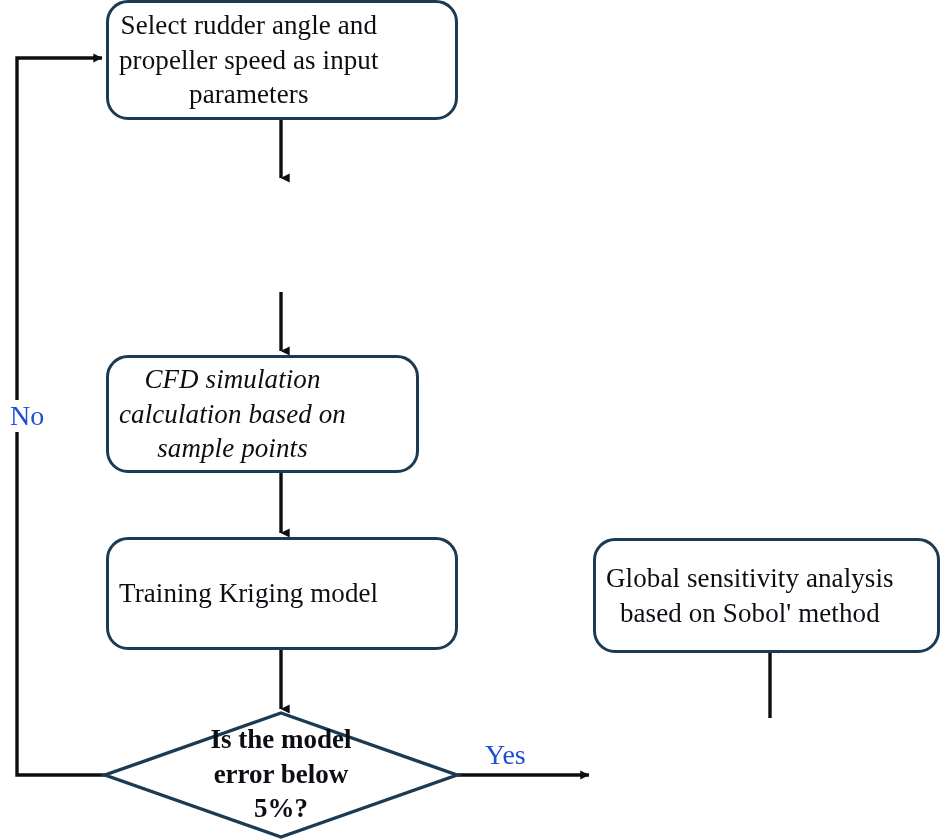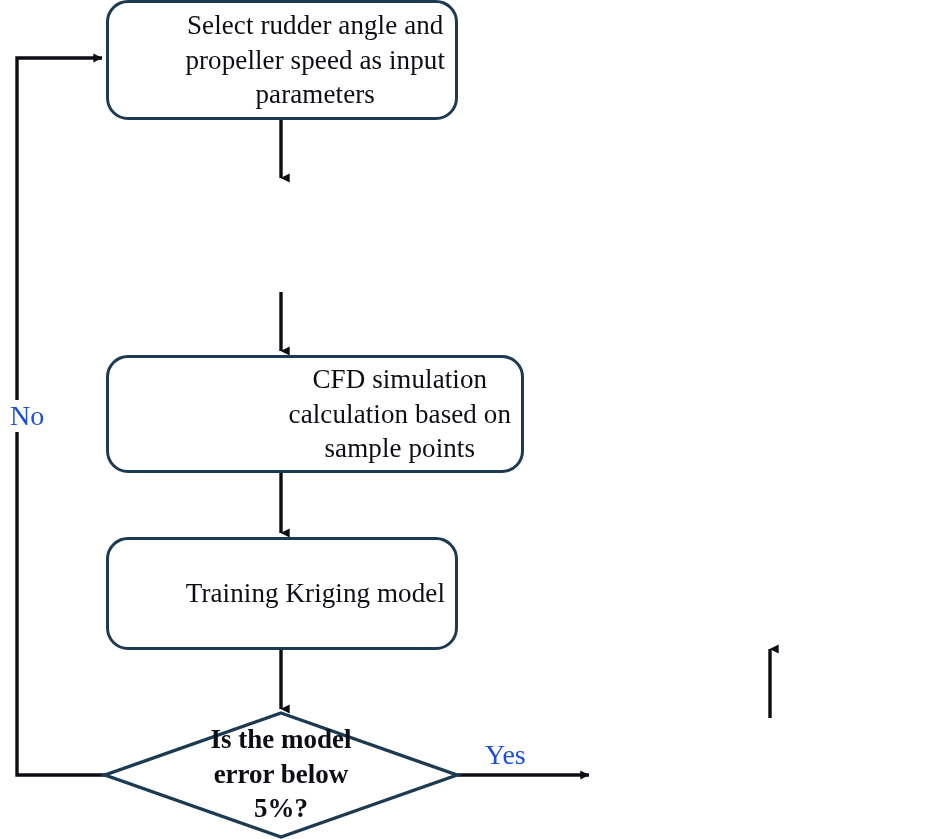--- a/index.html
+++ b/index.html
@@ -27,21 +27,21 @@
     pointer-events: none;
   }
   .node {
     position: absolute;
     box-sizing: border-box;
     border: 3px solid #1c3b52;
     border-radius: 22px;
     background: #ffffff;
     display: flex;
     align-items: center;
-    justify-content: flex-end;
+    justify-content: flex-start;
     text-align: center;
     color: #0d0d14;
     font-size: 27px;
     line-height: 1.28;
     letter-spacing: 0.1px;
     padding: 2px 10px;
   }
   .node .txt {
     display: block;
     white-space: pre-line;
@@ -118,37 +118,41 @@
     </g>
   </svg>
 
   <div class="node" style="left:106px; top:0px; width:352px; height:120px;">
     <span class="txt">Select rudder angle and
 propeller speed as input
 parameters</span>
   </div>
 
 
-  <div class="node" style="left:106px; top:355px; width:418px; height:118px;">
+  <div class="node" style="left:106px; top:355px; width:313px; height:118px;font-style:italic;">
     <span class="txt">CFD simulation
 calculation based on
 sample points</span>
   </div>
 
   <div class="node" style="left:106px; top:537px; width:352px; height:113px;">
     <span class="txt">Training Kriging model</span>
   </div>
 
   <div class="diamond-wrap" style="left:105px; top:713px; width:352px; height:124px;">
     <div class="diamond-label">
       <span class="txt">Is the model
 error below
 5%?</span>
     </div>
   </div>
 
 
+  <div class="node" style="left:593px; top:538px; width:347px; height:115px;">
+    <span class="txt">Global sensitivity analysis
+based on Sobol' method</span>
+  </div>
 
   <div class="edge-label" style="left:6px; top:400px;">No</div>
 
   <div class="edge-label" style="left:481px; top:739px;">Yes</div>
 
 </div>
 
 </body></html>

